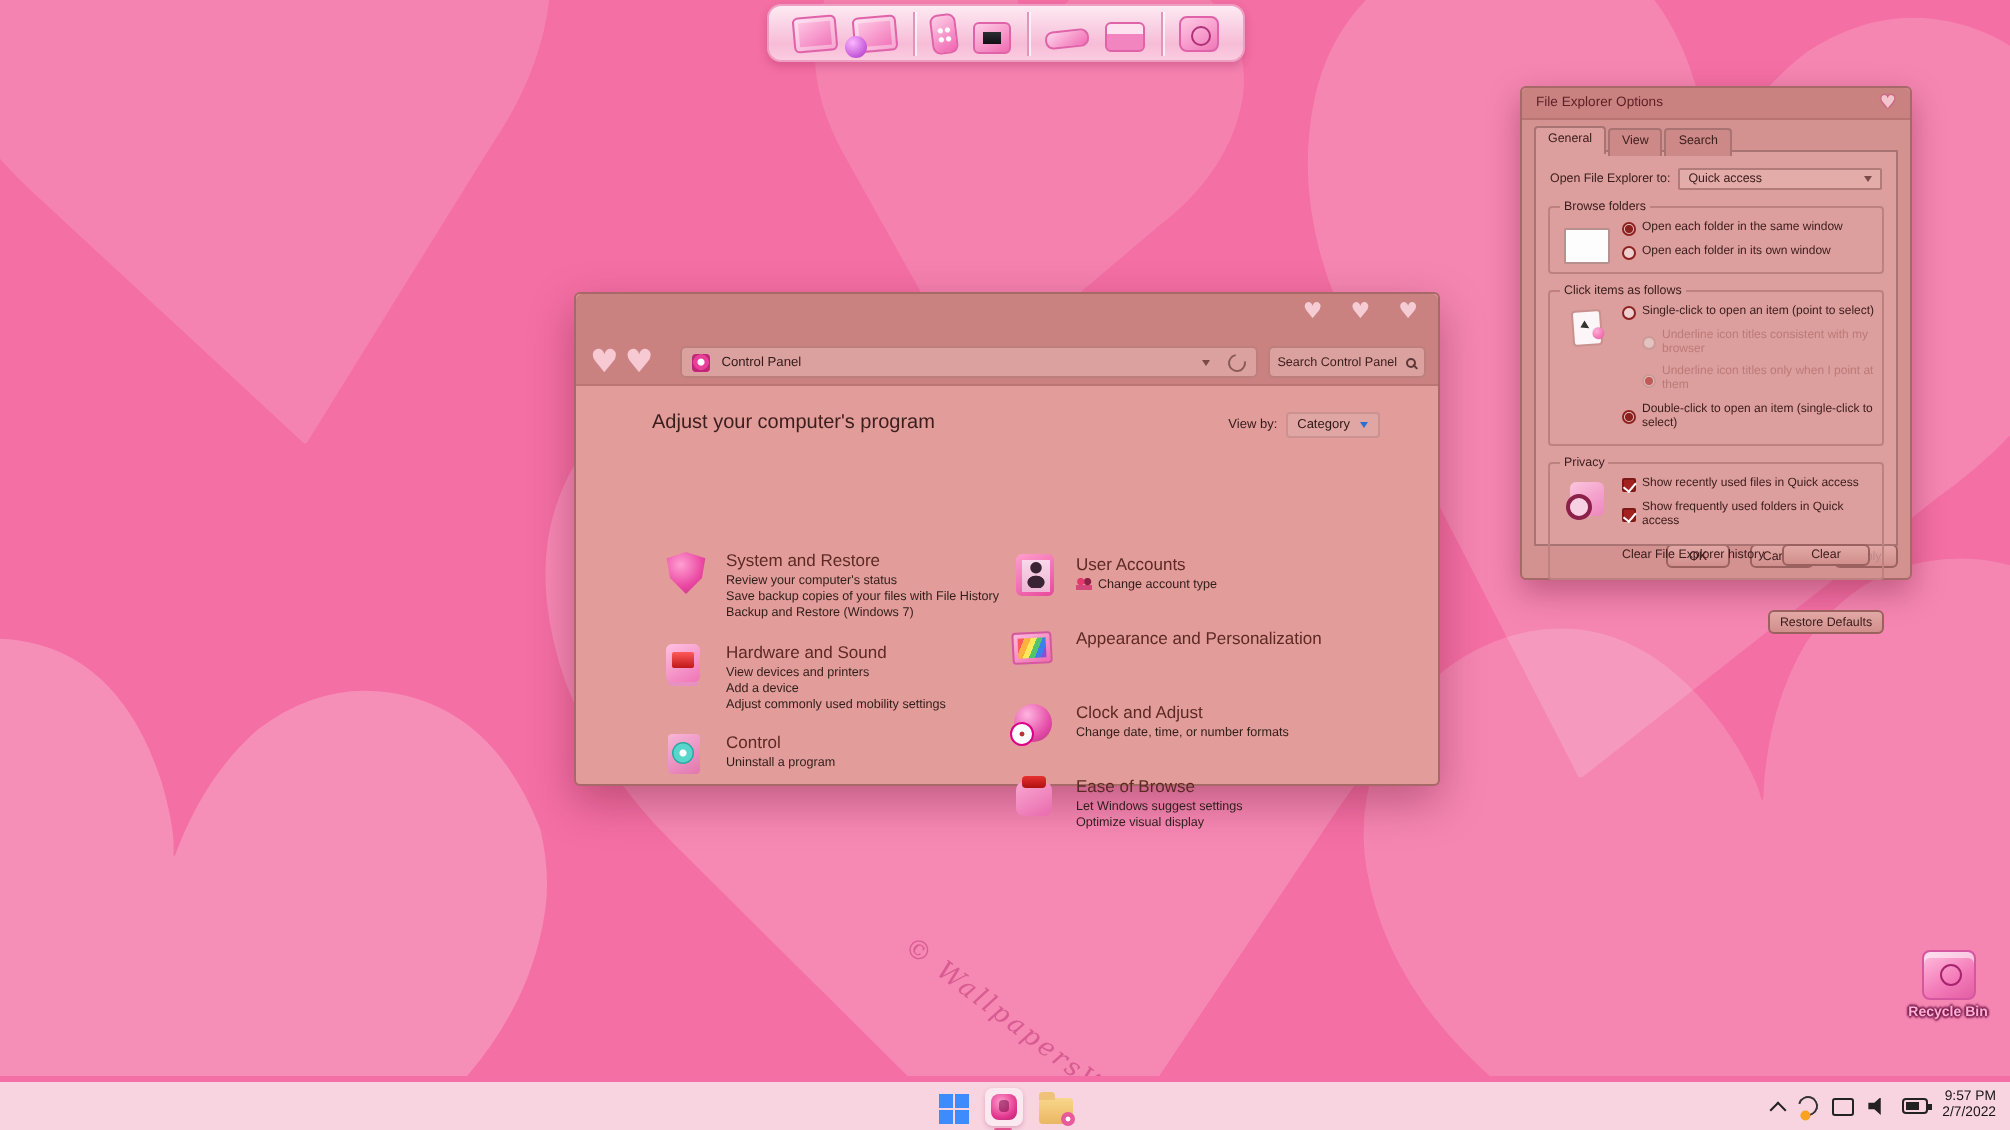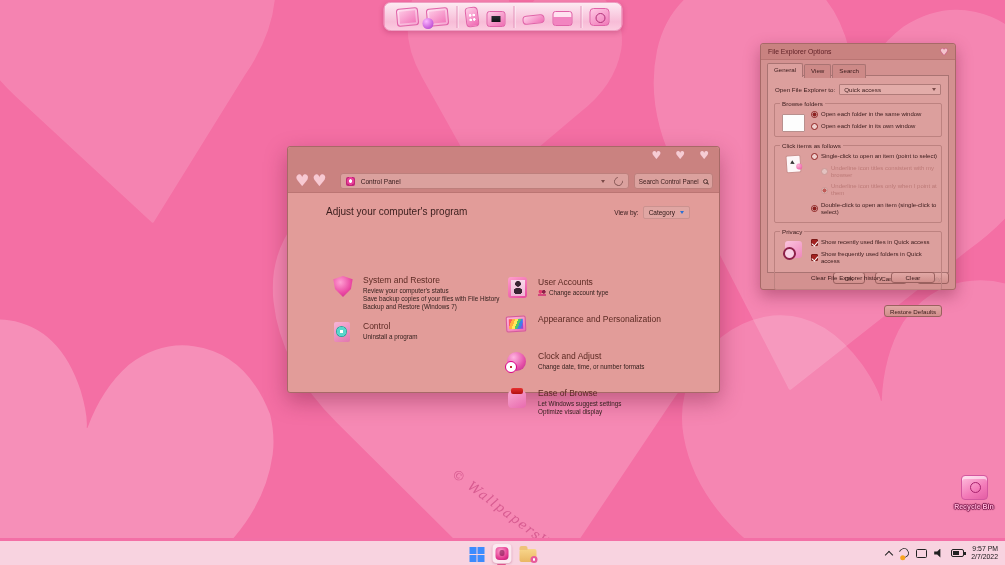--- a/index.html
+++ b/index.html
@@ -300,20 +300,31 @@
           </div>
         <div class="cat-text">
           <div class="cat-title">System and Restore</div>
           <div class="cat-link">Review your computer's status</div>
           <div class="cat-link">Save backup copies of your files with File History</div>
           <div class="cat-link">Backup and Restore (Windows 7)</div>
         </div>
       </div>
       <div class="cat">
         <div class="cat-iconbox">
+            <div class="ic-hardware"></div>
+          </div>
+        <div class="cat-text">
+          <div class="cat-title">Hardware and Sound</div>
+          <div class="cat-link">View devices and printers</div>
+          <div class="cat-link">Add a device</div>
+          <div class="cat-link">Adjust commonly used mobility settings</div>
+        </div>
+      </div>
+      <div class="cat">
+        <div class="cat-iconbox">
             <div class="ic-programs"></div>
           </div>
         <div class="cat-text">
           <div class="cat-title">Control</div>
           <div class="cat-link">Uninstall a program</div>
         </div>
       </div>
     </div>
 
     <div class="cp-col col-right">

